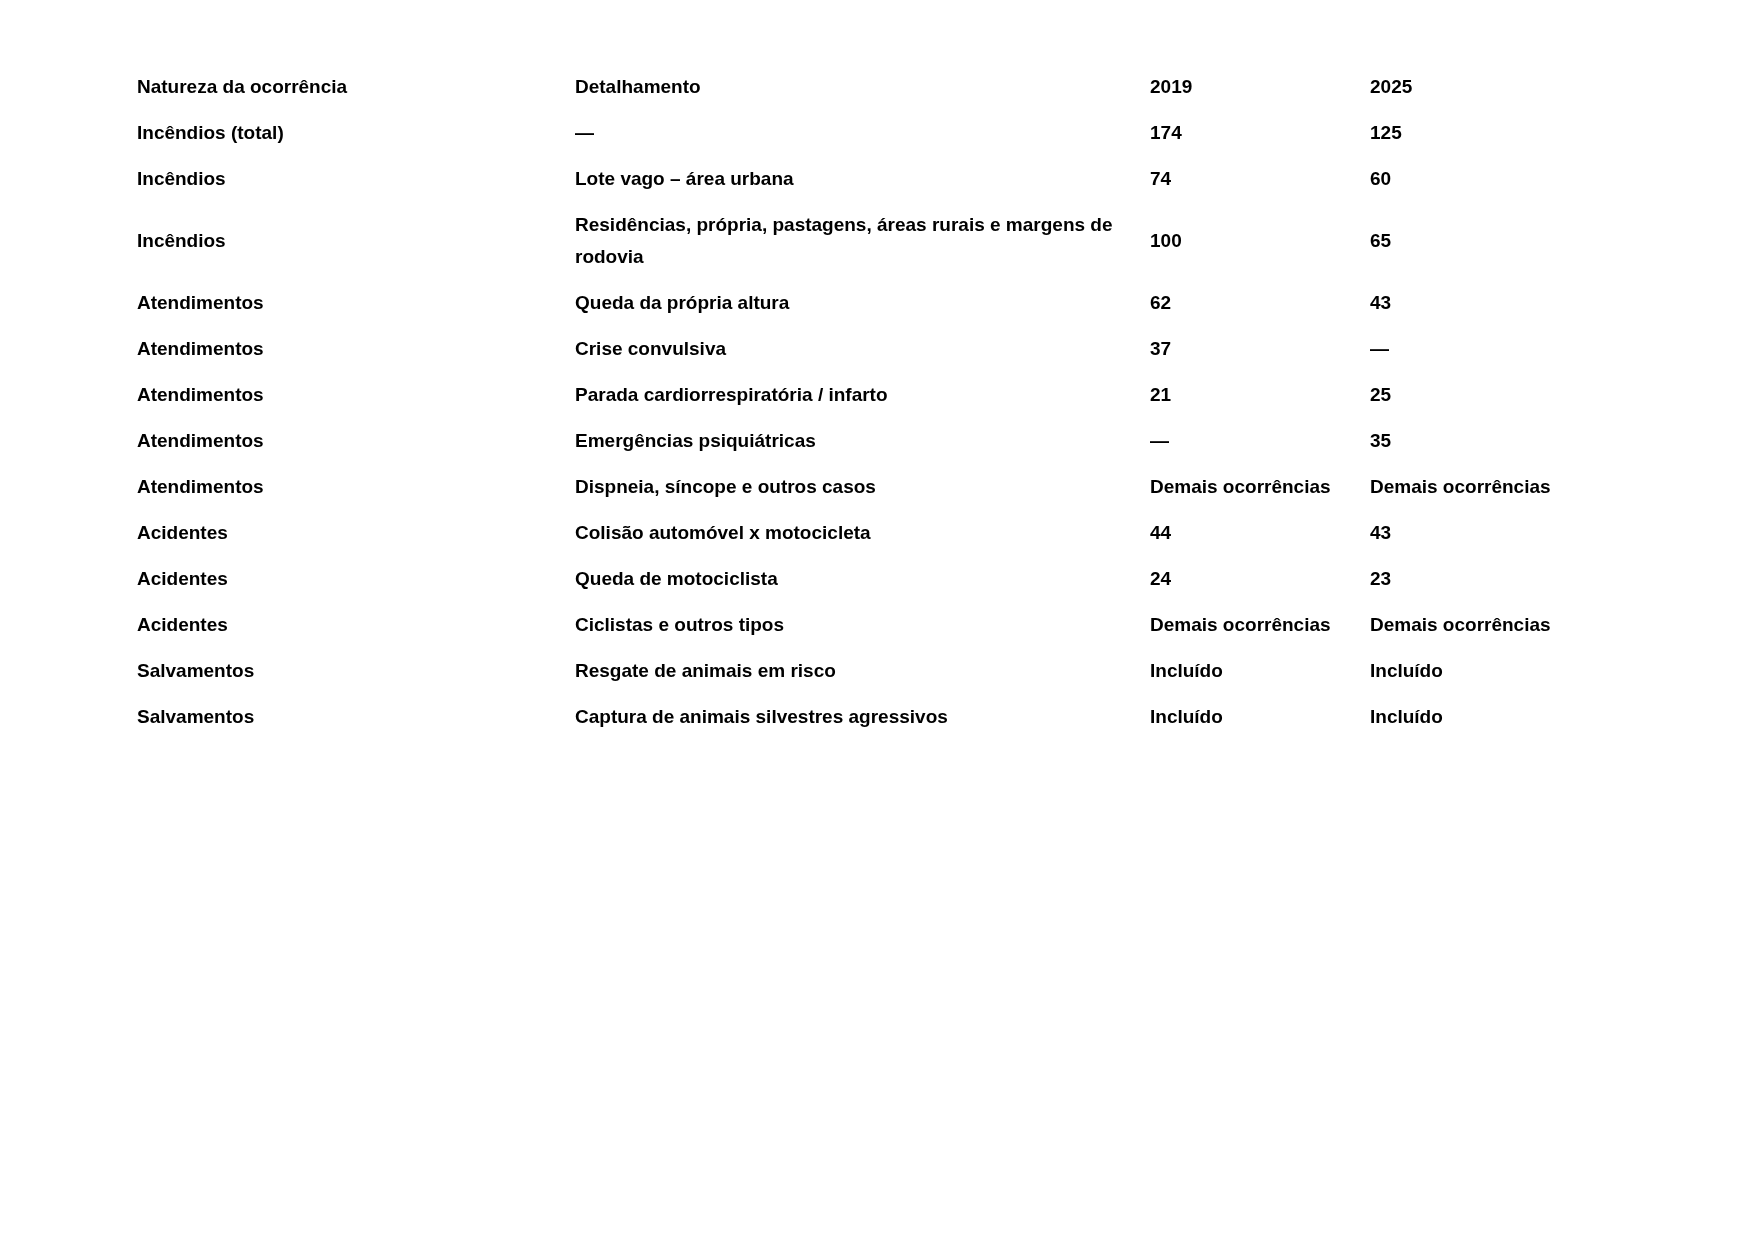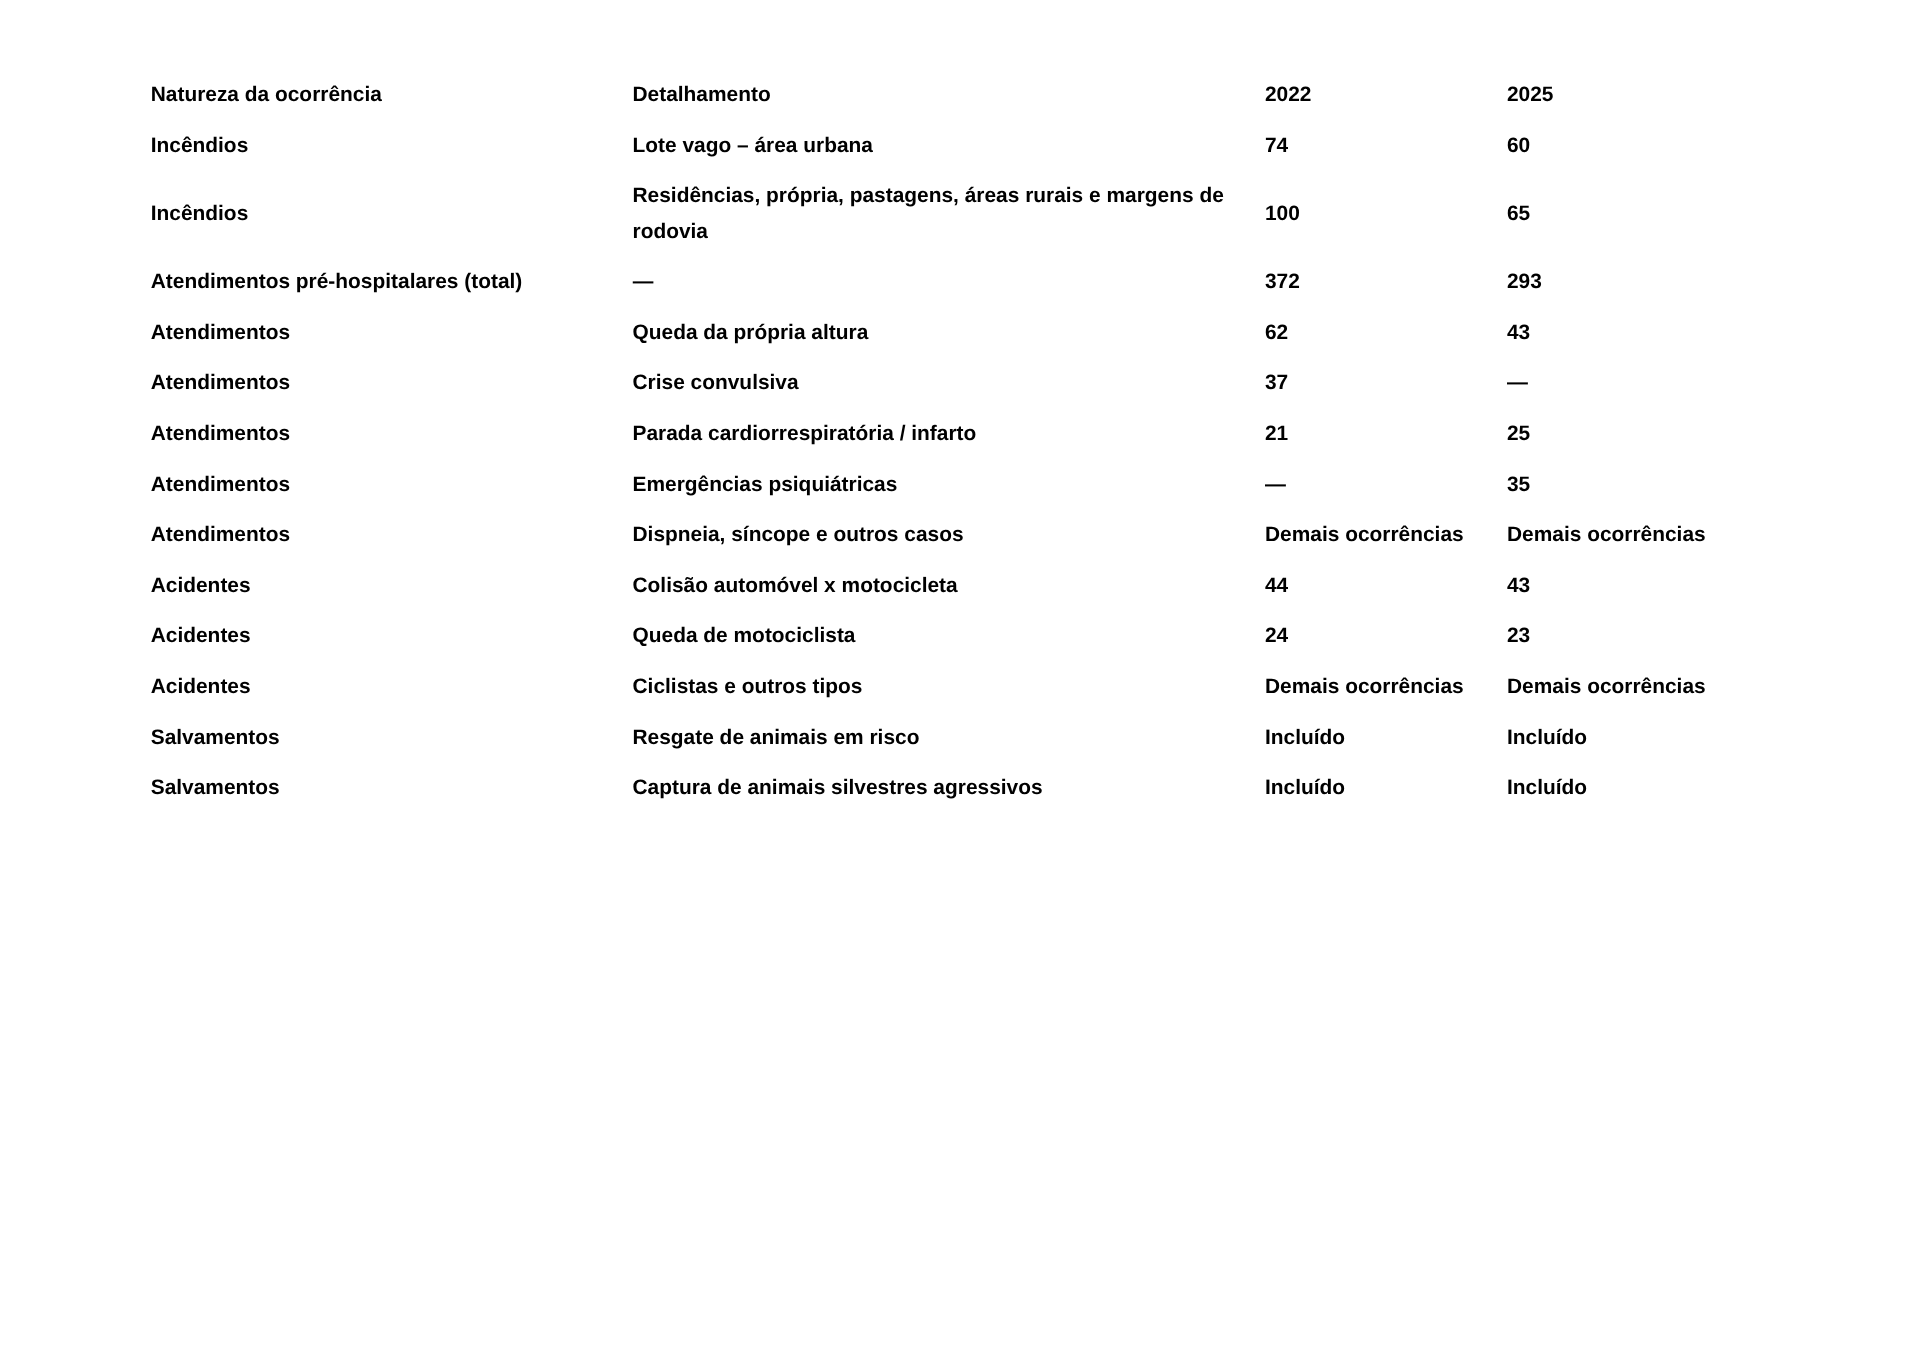--- a/index.html
+++ b/index.html
@@ -51,42 +51,42 @@
     <colgroup>
       <col class="c0">
       <col class="c1">
       <col class="c2">
       <col class="c3">
     </colgroup>
     <thead>
       <tr id="header-row">
           <th>Natureza da ocorrência</th>
           <th>Detalhamento</th>
-          <th>2022</th>
+          <th>2019</th>
           <th>2025</th>
         </tr>
     </thead>
     <tbody id="table-body">
+        <tr>
+          <td>Incêndios (total)</td>
+          <td>—</td>
+          <td>174</td>
+          <td>125</td>
+        </tr>
         <tr>
           <td>Incêndios</td>
           <td>Lote vago – área urbana</td>
           <td>74</td>
           <td>60</td>
         </tr>
         <tr>
           <td>Incêndios</td>
           <td>Residências, própria, pastagens, áreas rurais e margens de rodovia</td>
           <td>100</td>
           <td>65</td>
-        </tr>
-        <tr>
-          <td>Atendimentos pré-hospitalares (total)</td>
-          <td>—</td>
-          <td>372</td>
-          <td>293</td>
         </tr>
         <tr>
           <td>Atendimentos</td>
           <td>Queda da própria altura</td>
           <td>62</td>
           <td>43</td>
         </tr>
         <tr>
           <td>Atendimentos</td>
           <td>Crise convulsiva</td>

